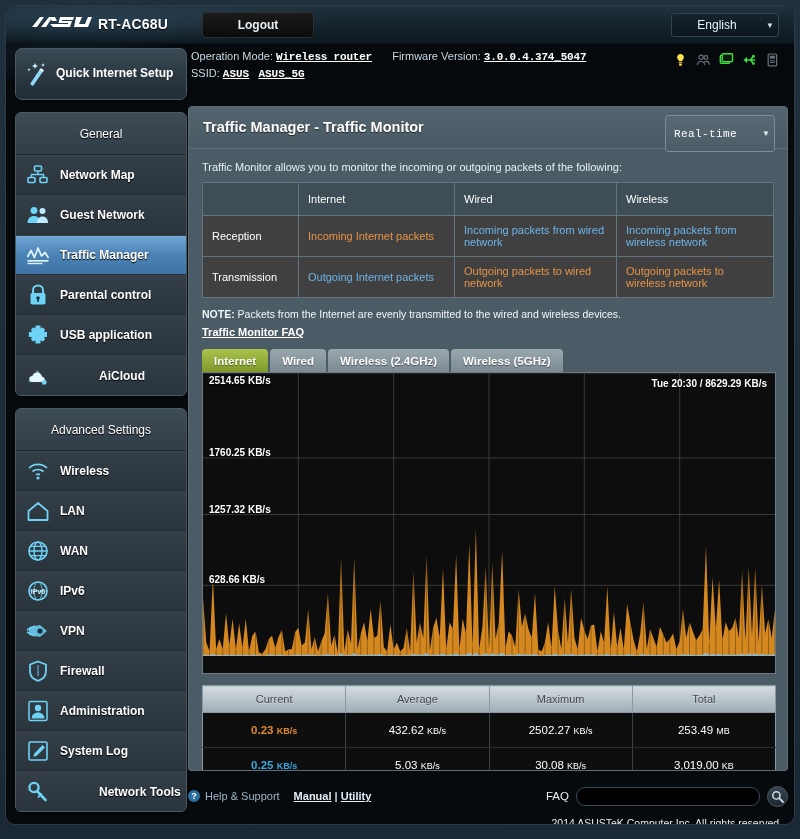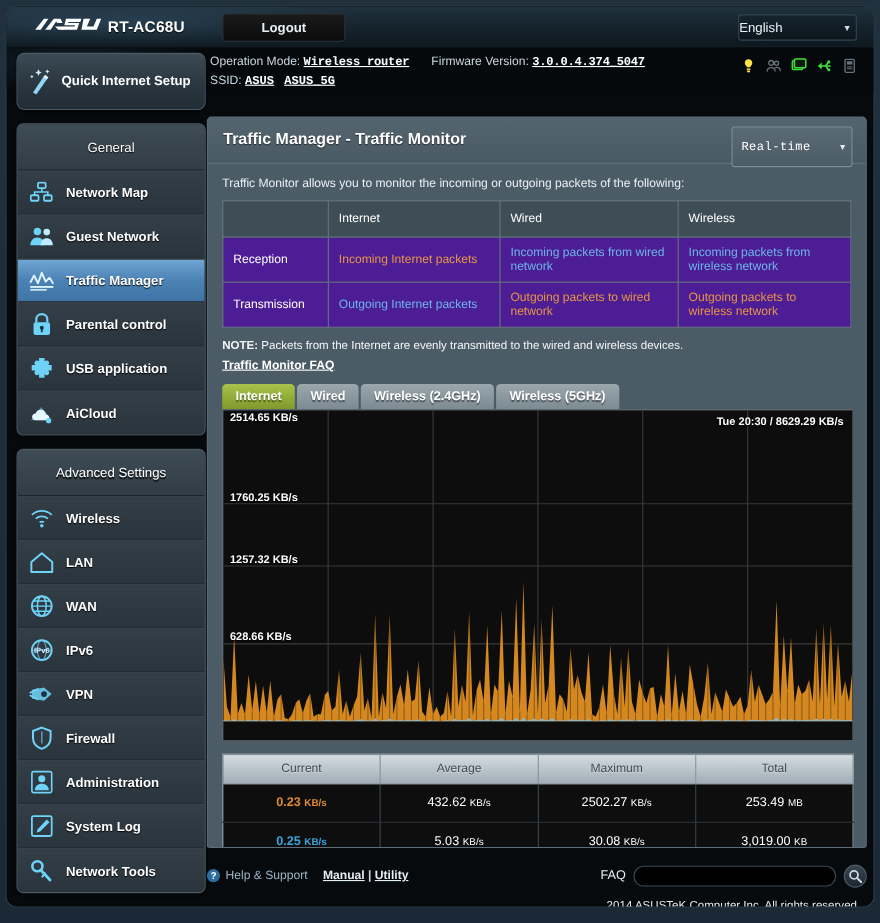--- a/index.html
+++ b/index.html
@@ -54,21 +54,21 @@
   }
   .hbtn.logout{ left:196px; width:112px; }
   .hbtn.reboot{ left:320px; width:112px; }
 
   .langsel{
     position:absolute; right:17px; top:7px; width:108px; height:24px;
     background:linear-gradient(180deg,#16242e 0%,#0d161d 100%);
     border:1px solid #31454f; border-radius:3px;
     display:flex; align-items:center; cursor:pointer;
   }
-  .langsel .lbl{ flex:1; text-align:left; color:#eaf2f8; font-size:12px; }
+  .langsel .lbl{ flex:1; text-align:center; color:#eaf2f8; font-size:12px; }
   .langsel .car{ width:16px; color:#cfe0ea; font-size:8px; text-align:center; }
 
   
   .infostrip{
     position:absolute; left:0; top:38px; width:790px; height:40px;
     background:#05090c;
   }
   .infostrip:before{
     content:""; position:absolute; left:0; top:0; width:180px; height:40px;
     background:radial-gradient(ellipse at 35% 30%, rgba(50,85,110,.30), rgba(0,0,0,0) 75%);
@@ -125,21 +125,21 @@
     border-bottom:1px solid #1d262c;
     text-shadow:0 1px 1px #000;
   }
   .mitem{
     position:relative; height:40px; display:flex; align-items:center;
     border-bottom:1px solid #232c33;
     border-top:1px solid #39444c;
     background:linear-gradient(180deg,#333e47 0%,#2a343c 100%);
     cursor:pointer;
   }
-  .mitem:last-child{ border-bottom:none; }
+  .mitem:last-child{ border-bottom:none;gap:39px; }
   .mitem .ic{ width:44px; display:flex; align-items:center; justify-content:center; }
   .mitem .lb{ color:#ffffff; font-size:12px; font-weight:bold; text-shadow:0 1px 1px #000; }
   .mitem.sel{
     background:linear-gradient(180deg,#6fa6d4 0%,#4b82b4 50%,#3f73a5 100%);
   }
   .mitem.sel:after{
     content:""; position:absolute; right:-9px; top:10px;
     border-top:10px solid transparent; border-bottom:10px solid transparent;
     border-left:9px solid #4b82b4;
   }
@@ -177,21 +177,21 @@
   
   .matrix{ width:100%; border-collapse:collapse; table-layout:fixed;
            border:1px solid #64747e; }
   .matrix th, .matrix td{
     border:1px solid #64747e; height:41px; padding:4px 9px;
     vertical-align:middle; font-size:11px; font-weight:normal; text-align:left;
   }
   .matrix thead th{
     background:#3e4d56; color:#ffffff; height:33px;
   }
-  .matrix tbody td{ background:#4c1d95; }
+  .matrix tbody td{ background:#404040; }
   .matrix tbody td.rowhdr{ color:#ffffff; }
   .c-orange{ color:#e79446; }
   .c-blue{ color:#6db4e8; }
 
   .note{ margin-top:10px; color:#f2f6f9; font-size:10.5px; }
   .note b{ font-weight:bold; }
   .faqlink{ display:inline-block; margin-top:6px; color:#ffffff; font-size:11px;
             font-weight:bold; text-decoration:underline; cursor:pointer; }
 
   

